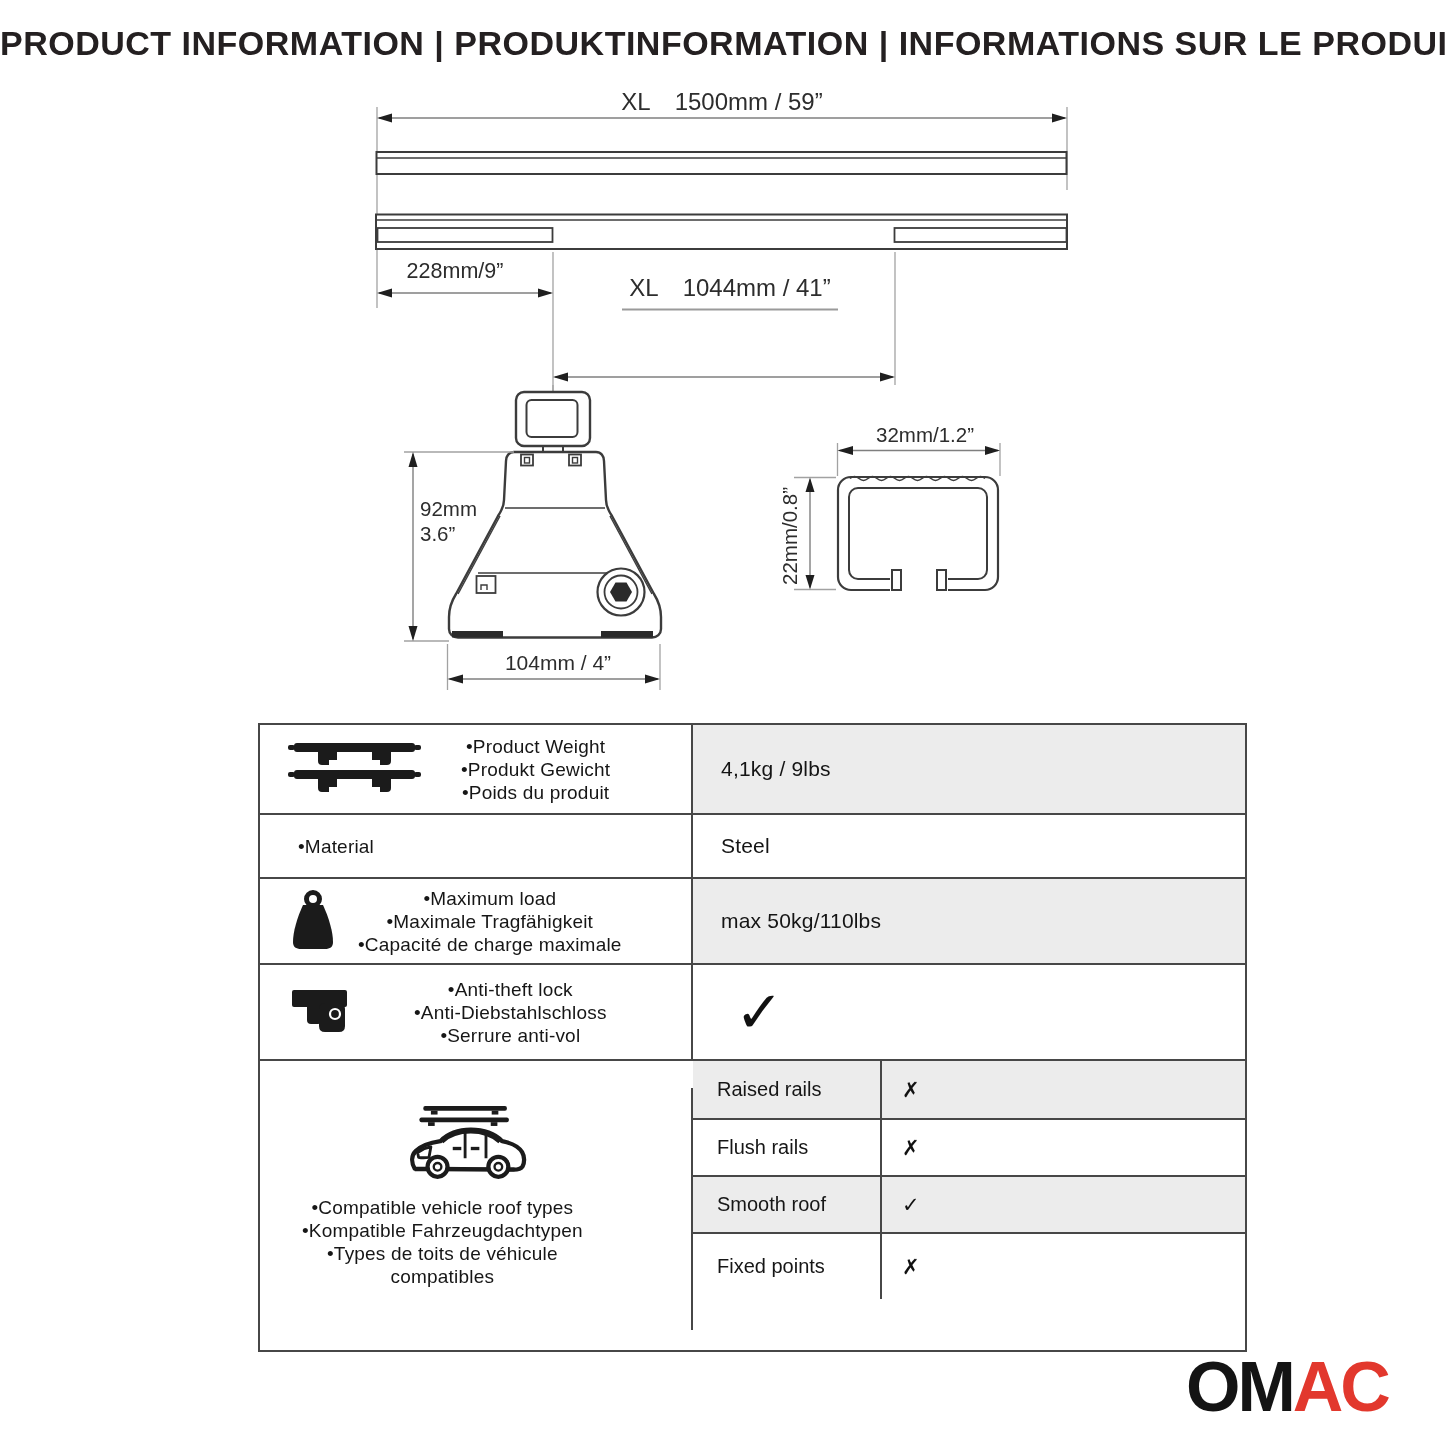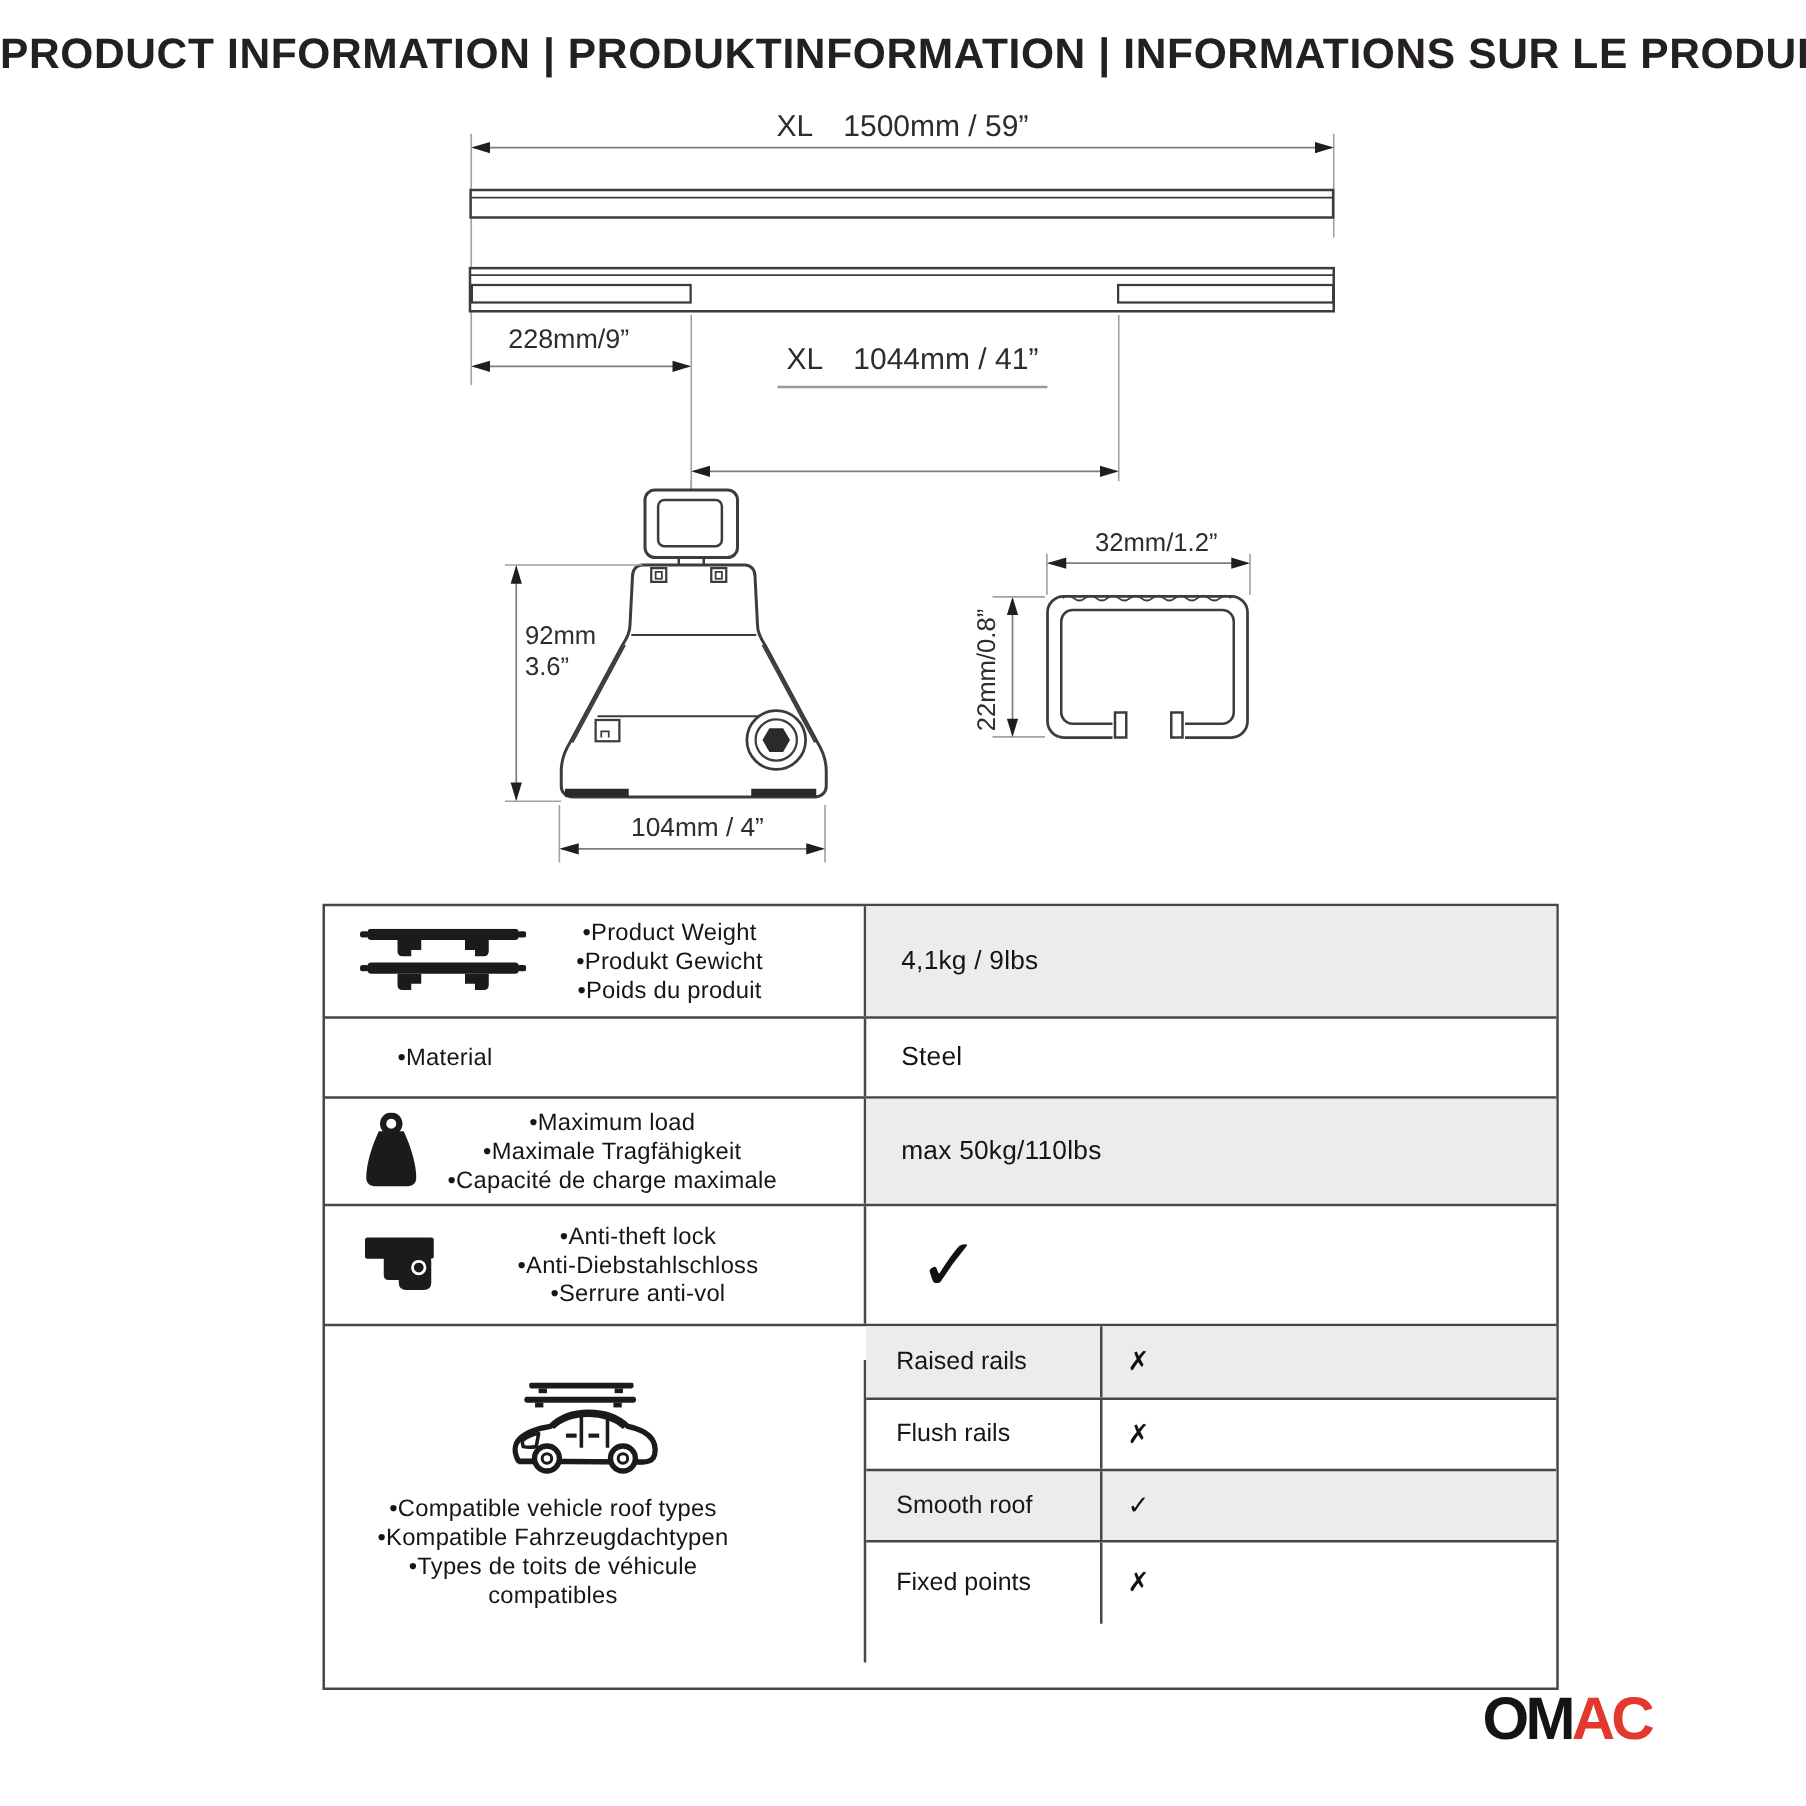--- a/index.html
+++ b/index.html
@@ -35,21 +35,21 @@
   .bigcheck{font-size:58px;font-weight:700;padding-left:42px;color:#111;}
   .r5-left{flex-direction:column;align-items:flex-start;justify-content:flex-start;margin-top:27px;}
   .subtable{flex:1;display:flex;flex-direction:column;}
   .subrow{display:flex;flex:0 0 auto;box-sizing:border-box;}
   .subrow + .subrow{border-top:2px solid var(--line);justify-content:space-between;}
   .s1,.s2,.s3{height:57px}.s4{height:67px}
   .sub-label{width:189px;border-right:2px solid var(--line);display:flex;align-items:center;
              padding-left:24px;box-sizing:border-box;font-size:20px;color:#161616;}
   .sub-mark{flex:1;display:flex;align-items:center;padding-left:20px;font-size:21px;color:#111;}
   
-  .brand{left:1186px;top:1352px;font-size:48px;font-weight:800;letter-spacing:-3px;line-height:1;white-space:nowrap;}
+  .brand{left:1186px;top:1352px;font-size:70px;font-weight:800;letter-spacing:-3px;line-height:1;white-space:nowrap;}
   .brand .bk{color:#141414}.brand .rd{color:#e2382d}
 </style>
 </head>
 <body>
 
 <div id="canvas">
 
   <div class="abs page-title">PRODUCT INFORMATION | PRODUKTINFORMATION | INFORMATIONS SUR LE PRODUIT</div>
 
   <svg class="abs" style="left:360px;top:80px" width="750" height="340" viewBox="360 80 750 340">
@@ -185,21 +185,21 @@
           <div>•Poids du produit</div>
         </div>
       </div>
       <div class="cell-r shaded">
         <div class="value">4,1kg / 9lbs</div>
       </div>
     </div>
 
     <div class="trow r2">
       <div class="cell-l">
-        <div class="labels" style="margin-left:58px">
+        <div class="labels" style="margin-left:38px">
           <div>•Material</div>
         </div>
       </div>
       <div class="cell-r">
         <div class="value">Steel</div>
       </div>
     </div>
 
     <div class="trow r3">
       <div class="cell-l">

